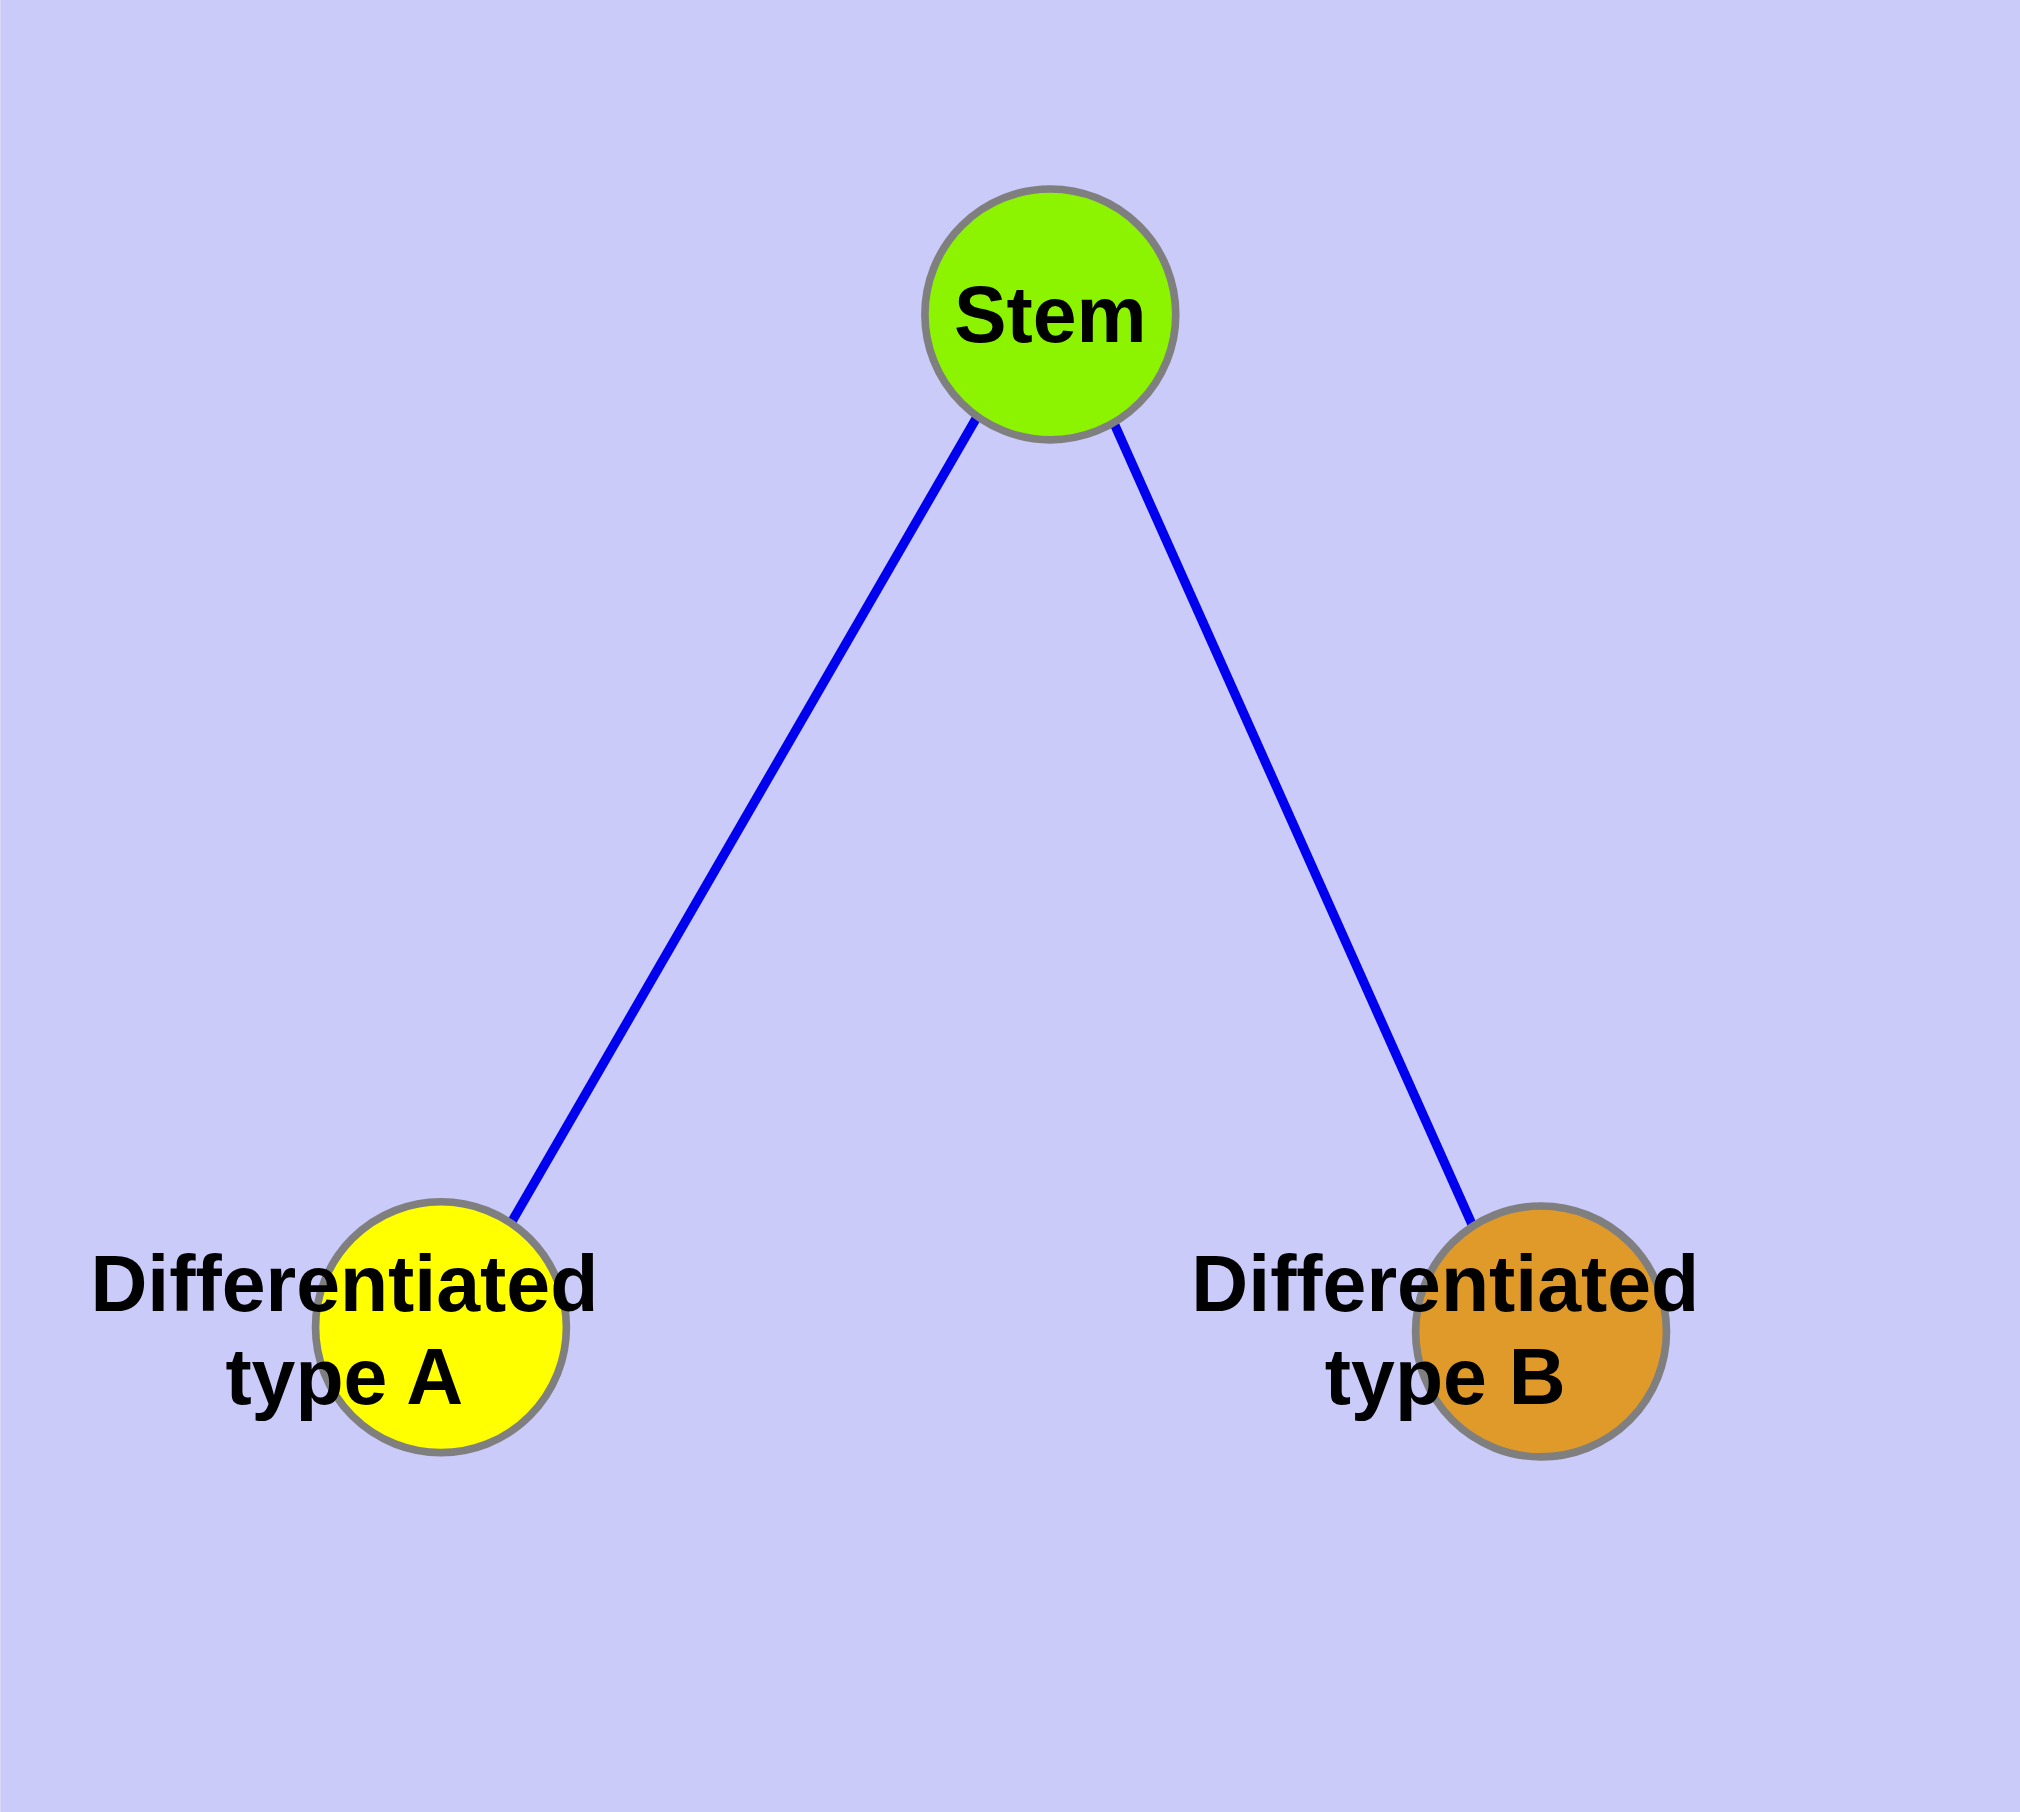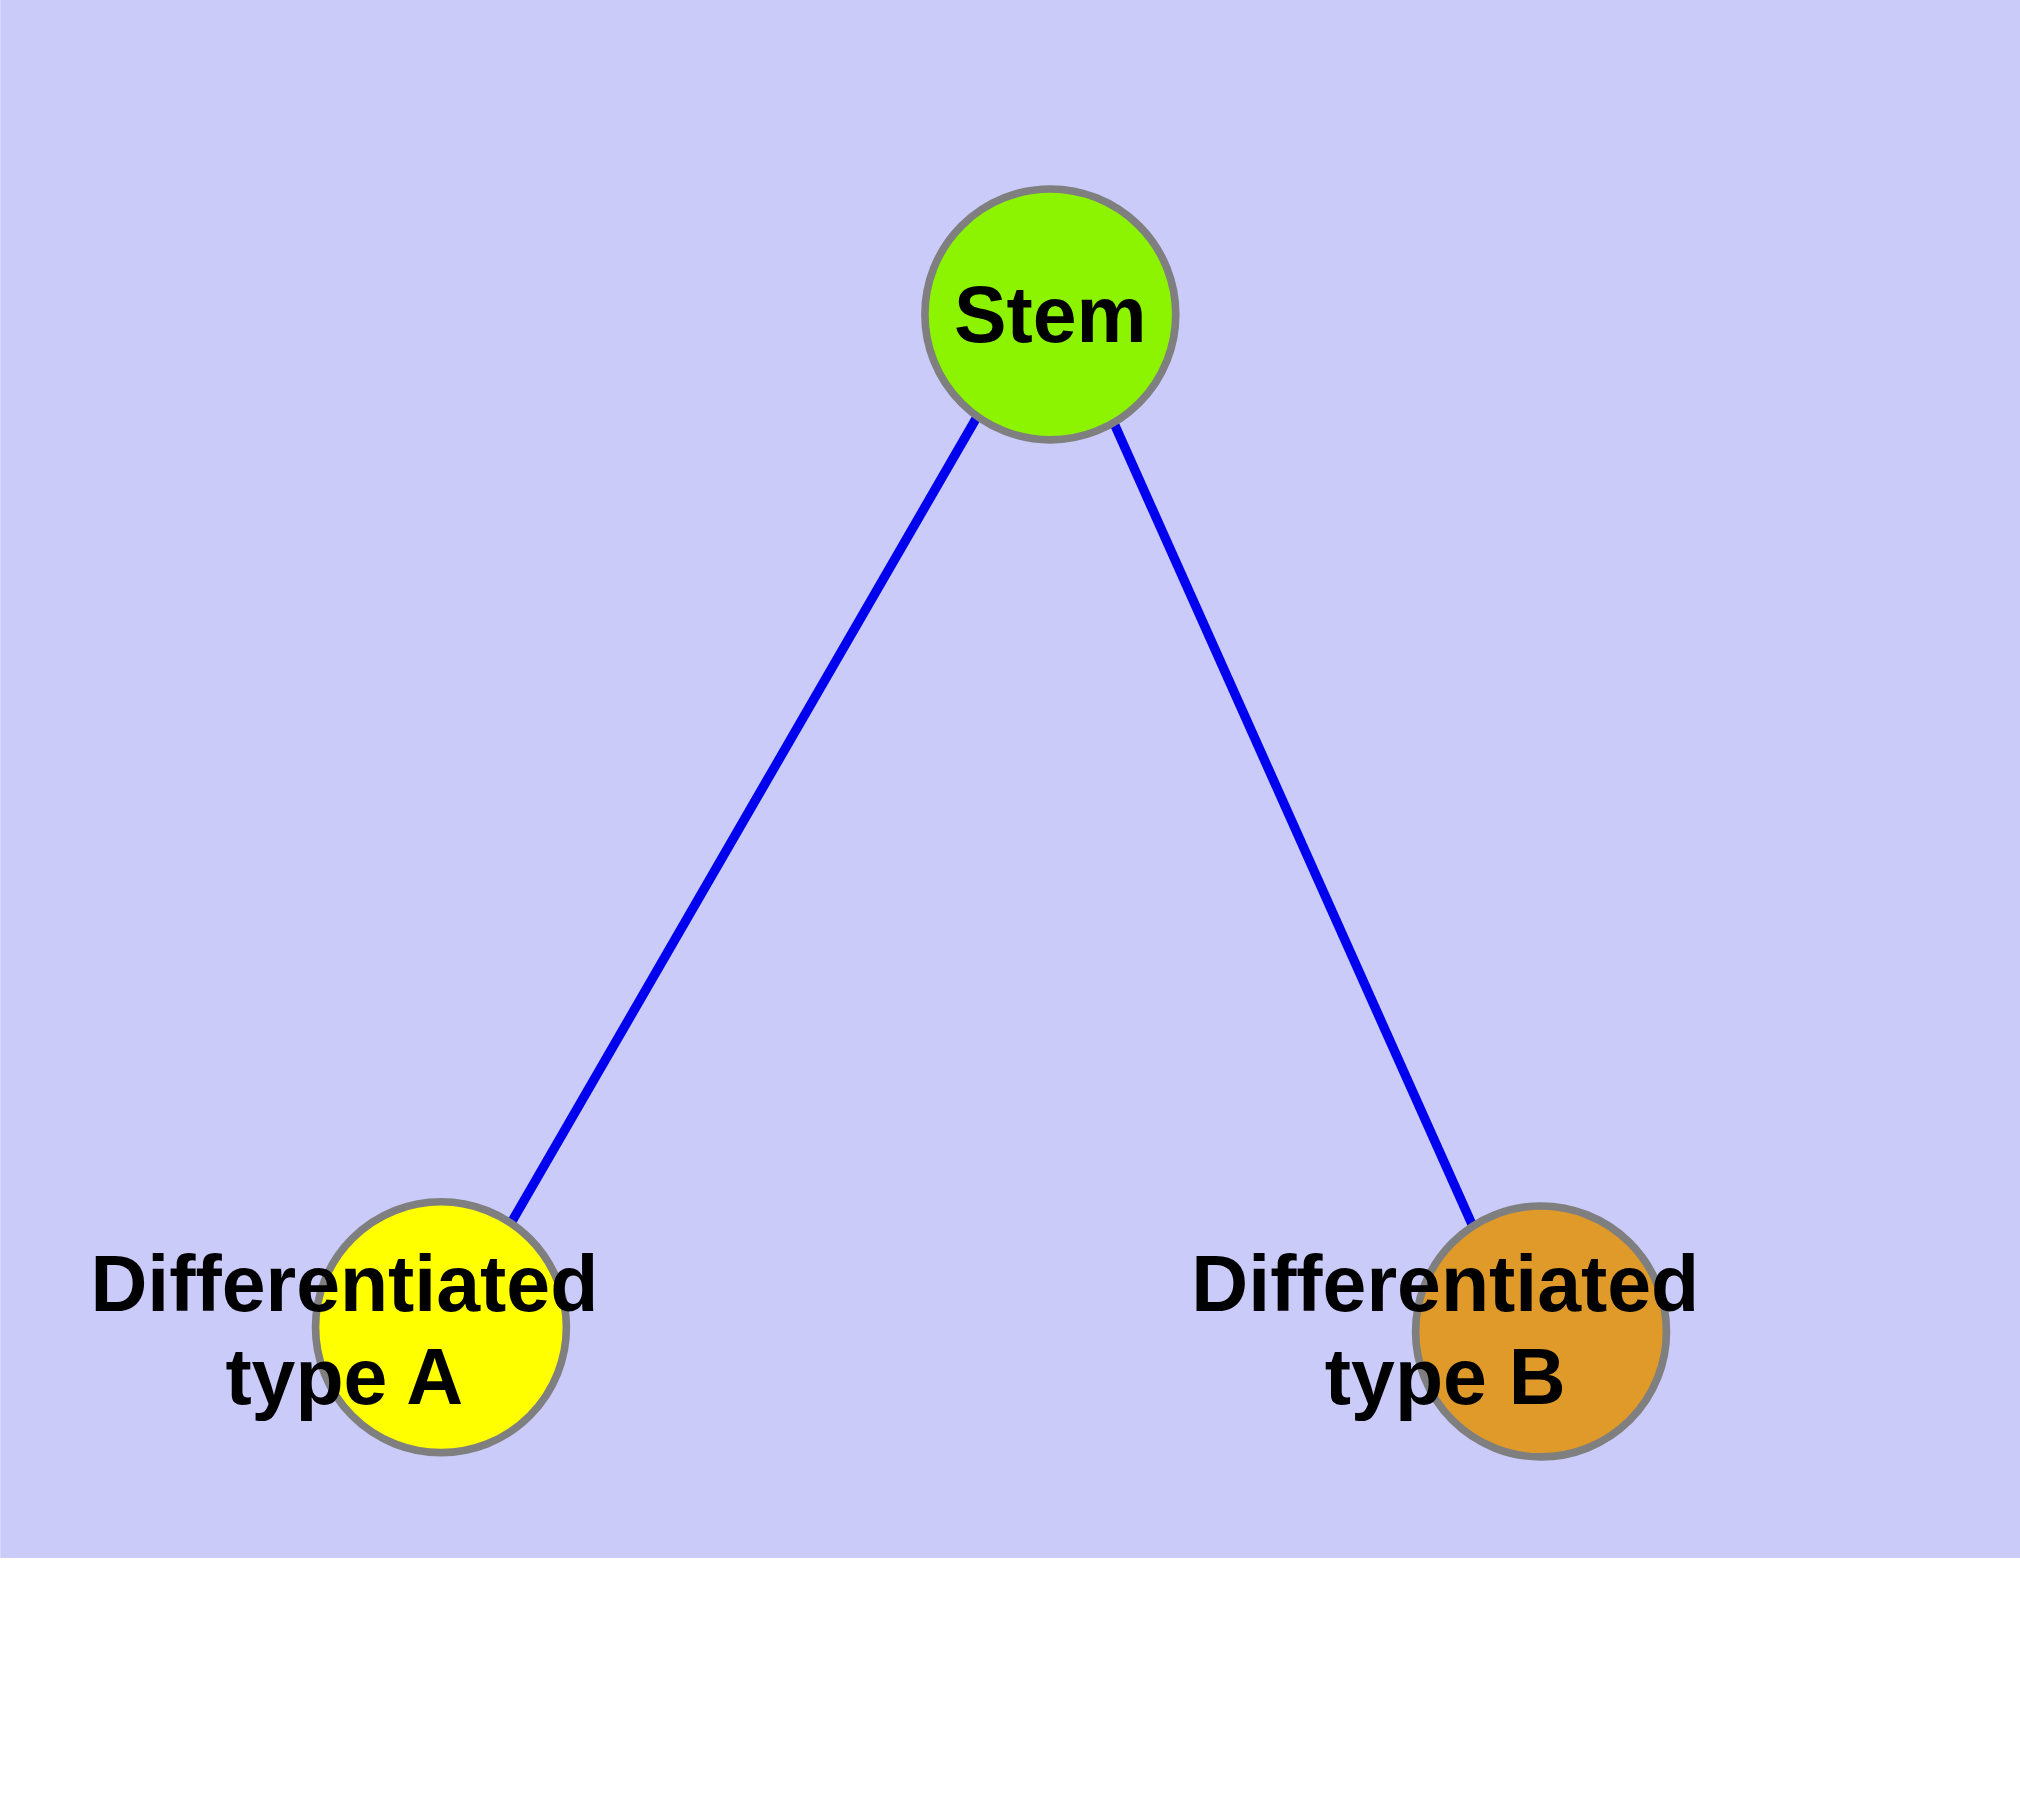--- a/index.html
+++ b/index.html
@@ -3,21 +3,21 @@
 <meta charset="utf-8">
 <style>
   html, body {
     margin: 0;
     padding: 0;
     background: #ffffff;
   }
   #canvas {
     position: relative;
     width: 2021px;
-    height: 1558px;
+    height: 1812px;
     overflow: hidden;
     font-family: "Liberation Sans", sans-serif;
   }
   #canvas svg {
     position: absolute;
     top: 0;
     left: 0;
     width: 2021px;
     height: 1812px;
     display: block;

